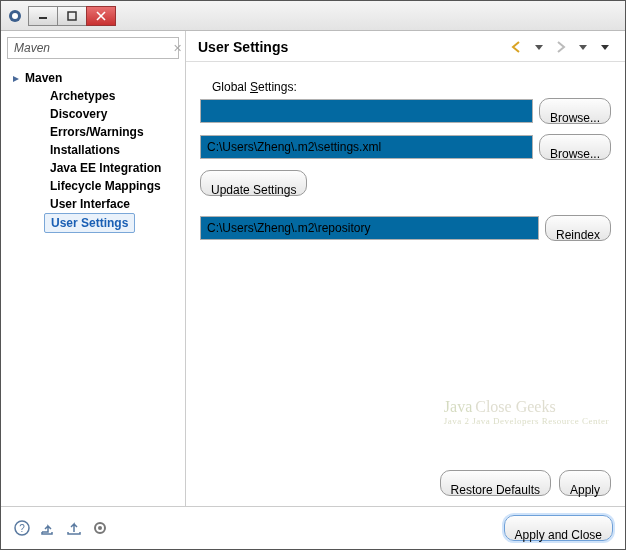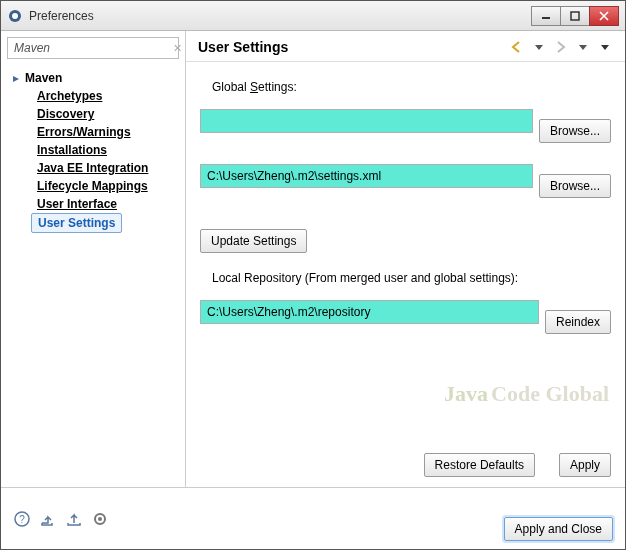--- a/index.html
+++ b/index.html
@@ -73,21 +73,21 @@
   }
   .tree-root {
     display: flex; align-items: center;
     padding: 2px 4px 2px 8px;
     color: #000;
     font-weight: bold;
   }
   .tree-root .disclosure {
     width: 10px; height:10px; margin-right:4px;
   }
-  .tree-items { margin-left: 28px; text-decoration: underline; }
+  .tree-items { margin-left: 41px; }
   .tree-item {
     padding: 2px 6px;
     font-weight: bold;
     color: #000;
     cursor: default;
     white-space: nowrap;
   }
   .tree-item.selected {
     color: #1a5fb4;
     border: 1px solid #7aa7d8;
@@ -116,34 +116,33 @@
     flex: 1;
     overflow: auto;
   }
   .label { margin: 6px 0 4px 12px; }
   .label u { text-decoration: underline; }
   .link { color: #0066cc; text-decoration: underline; cursor: pointer; }
   .field-row { display:flex; gap:6px; align-items:center; margin-bottom:10px; }
   .field-row input[type=text] {
     flex:1; height:24px;
     border:1px solid #b0b0b0; padding:2px 6px; font-size:12px;
-    background:#5eead4;
+    background:#0369a1;
   }
   .btn {
     height:24px;
     border:1px solid #9a9a9a;
     background: linear-gradient(#fdfdfd,#e6e6e6);
-    padding: 0 10px;
+    padding: 12px 10px;
     font-size:12px;
     cursor: default;
-    border-radius:2px;
-    margin-top:21px;
+    border-radius:10px;
   }
   .action-row {
-    display:flex; justify-content:flex-end; gap:24px;
+    display:flex; justify-content:flex-end; gap:8px;
     padding: 0 14px 10px 0;
   }
   .footer {
     border-top: 1px solid #ccc;
     padding: 8px 12px;
     display:flex; align-items:center;
   }
   .footer .help-icons { display:flex; gap:8px; align-items:center; flex:1; }
   .footer .help-icons .icon { width:18px; height:18px; display:flex; align-items:center; justify-content:center; color:#5a7aa0; }
   .footer .buttons { display:flex; gap:8px; }
@@ -154,37 +153,36 @@
   .watermark {
     position:absolute;
     right: 16px;
     bottom: 80px;
     opacity: 0.35;
     font-family: Georgia, serif;
     color: #8a9a50;
     text-align:left;
     pointer-events:none;
   }
-  .watermark .big { font-size: 22px; font-weight:bold; }
+  .watermark .big { font-size: 16px; font-weight:normal; }
   .watermark .alt { color:#a4a078; }
   .watermark .small { font-size: 9px; color:#9aa060; letter-spacing:0.5px; }
 </style>
 </head>
 <body>
 
 <div class="window">
 
   <div class="titlebar">
     <span class="app-icon">
       <svg viewBox="0 0 16 16" width="16" height="16">
           <circle cx="8" cy="8" r="6" fill="#3c5f8d"></circle>
           <circle cx="8" cy="8" r="3" fill="#fff"></circle>
         </svg>
     </span>
-    <span class="title">Preferences</span>
     <div class="winbtns">
       <div class="winbtn">
         <svg width="10" height="10">
             <line x1="1" y1="7" x2="9" y2="7" stroke="#333" stroke-width="2"></line>
           </svg>
       </div>
       <div class="winbtn">
         <svg width="10" height="10">
             <rect x="1" y="1" width="8" height="8" fill="none" stroke="#333" stroke-width="1.5"></rect>
           </svg>
@@ -285,30 +283,30 @@
 
         <div class="field-row">
           <input type="text" value="C:\Users\Zheng\.m2\settings.xml" style="">
           <button class="btn">Browse...</button>
         </div>
 
         <div style="margin-bottom:18px">
           <button class="btn">Update Settings</button>
         </div>
 
-        <div class="label">Local Repository (From merged user and global settings):</div>
         <div class="field-row">
           <input type="text" value="C:\Users\Zheng\.m2\repository" style="">
           <button class="btn">Reindex</button>
         </div>
 
       </div>
 
       <div class="watermark">
-        <div><span class="big">Java</span> <span class="big alt">Code Global</span></div>
+        <div><span class="big">Java</span> <span class="big alt">Close Geeks</span></div>
+        <div class="small">Java 2 Java Developers Resource Center</div>
       </div>
 
       <div class="action-row">
         <button class="btn">Restore Defaults</button>
         <button class="btn">Apply</button>
       </div>
     </div>
 
   </div>
 

